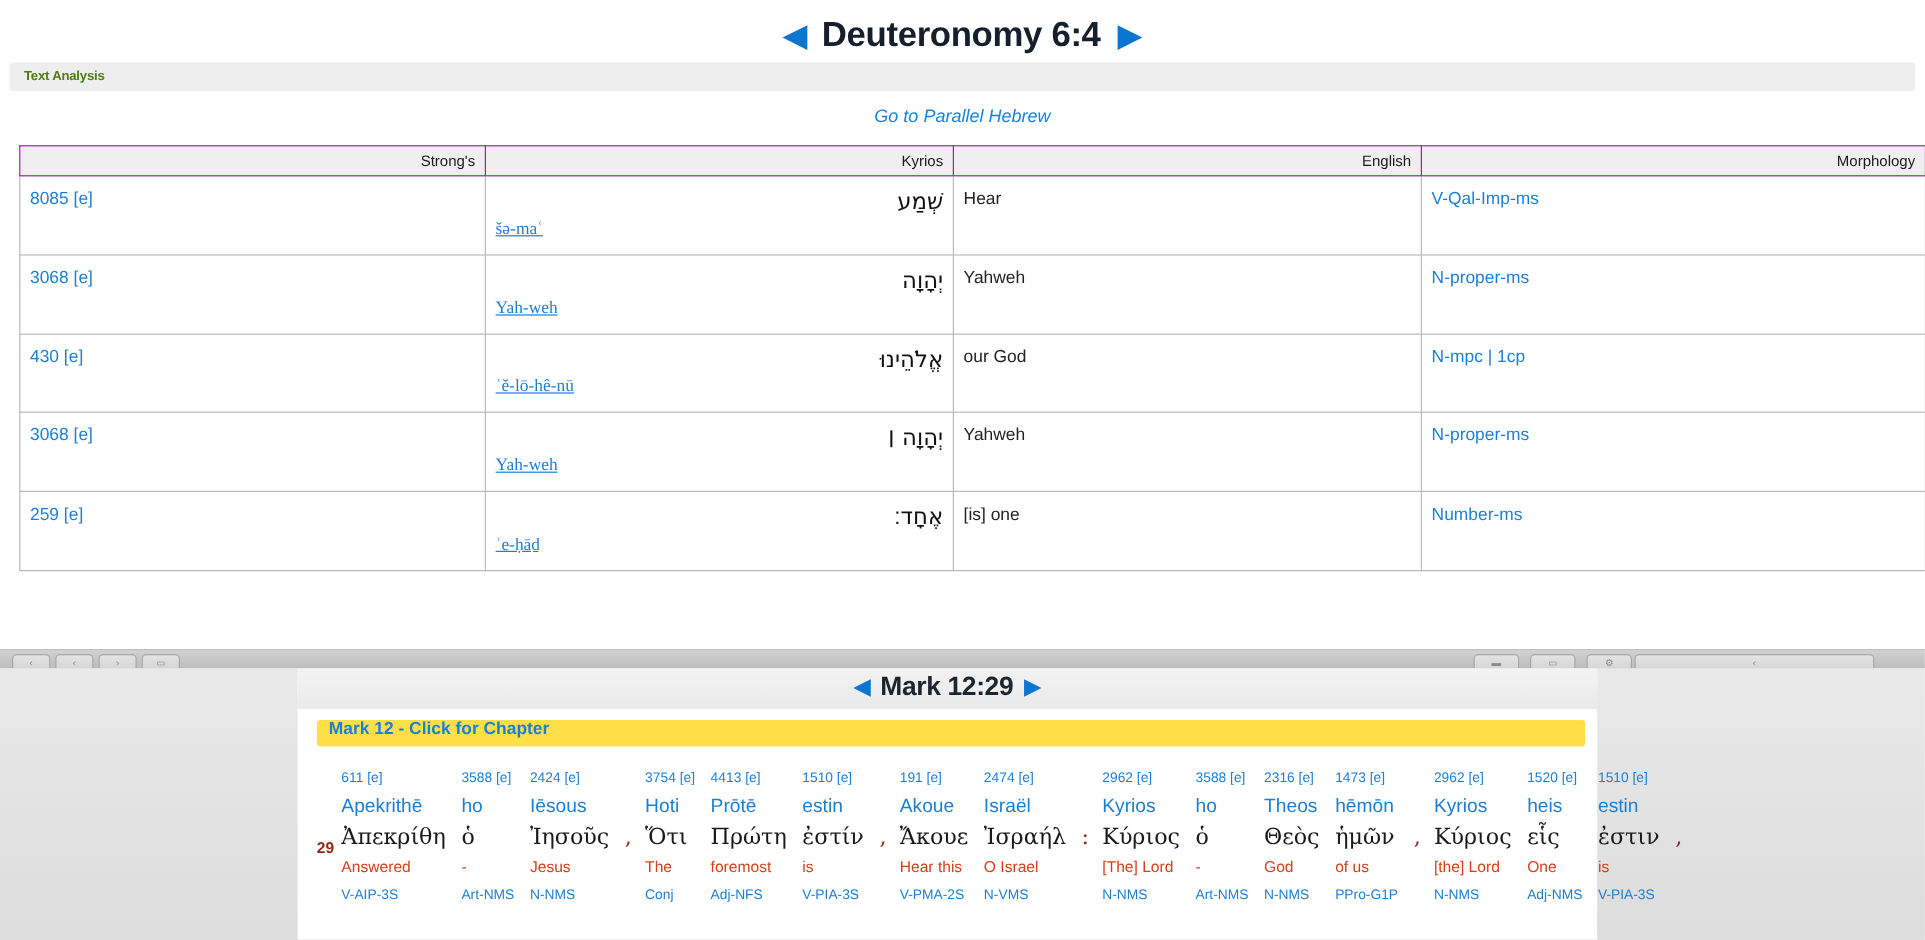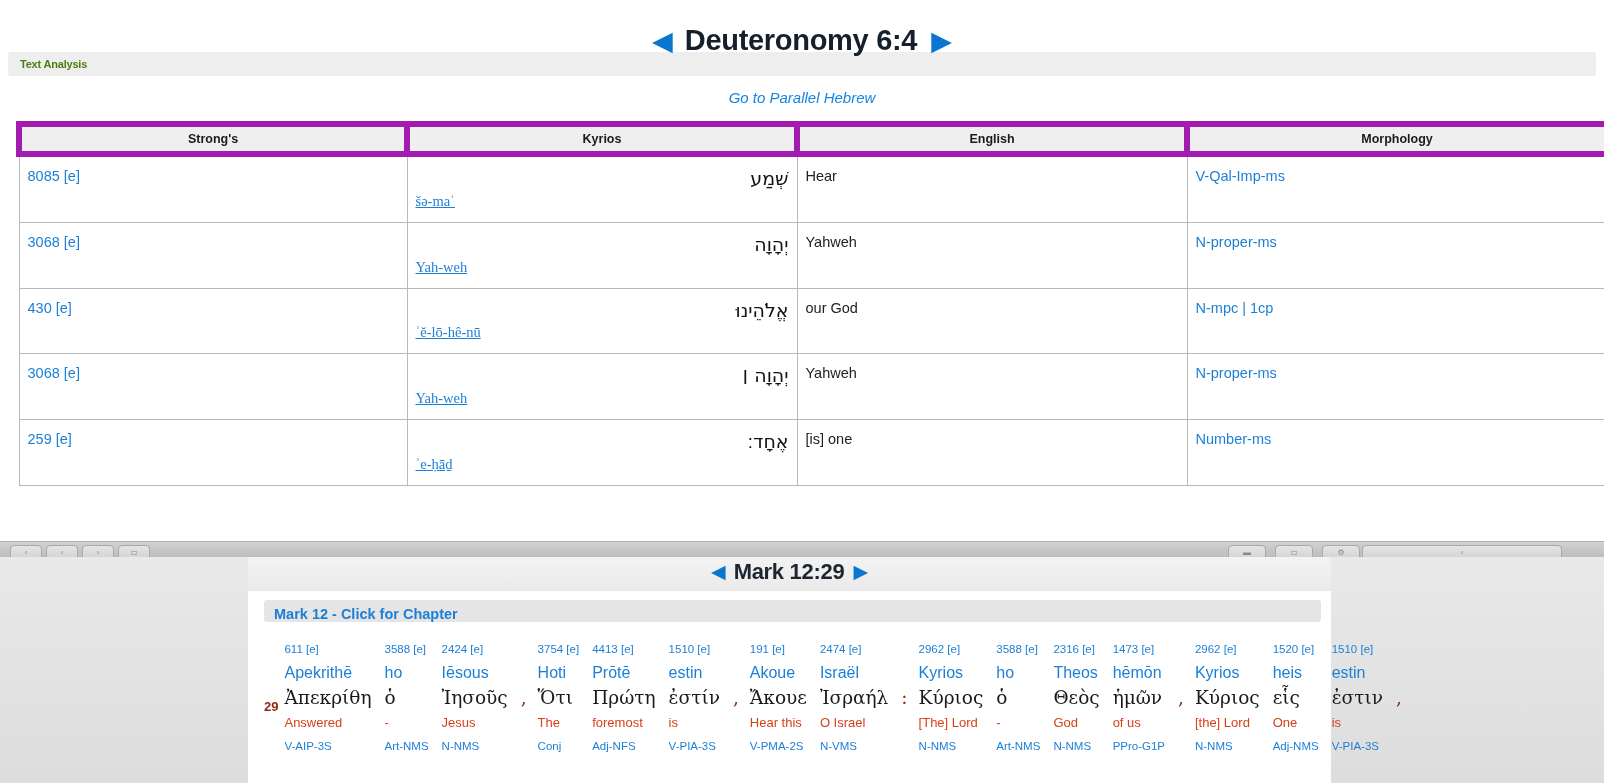--- a/index.html
+++ b/index.html
@@ -15,21 +15,21 @@
   #top-panel {
     position: absolute;
     left: 0; top: 0;
     width: 1604px; height: 548px;
     background: #fff;
     overflow: hidden;
   }
 
   .verse-nav {
     text-align: center;
-    padding-top: 24px;
+    padding-top: 13px;
     height: 52px;
     white-space: nowrap;
   }
   .verse-nav .arrow {
     color: #0b76d0;
     font-size: 27px;
     line-height: 1;
     vertical-align: 2px;
     display: inline-block;
     cursor: pointer;
@@ -73,24 +73,24 @@
   }
 
   table.analysis {
     border-collapse: collapse;
     width: 1588px;
     margin-left: 16px;
     table-layout: fixed;
   }
   table.analysis th {
     background: #efefef;
-    border: 6px solid #a21caf;
-    text-align: center;
+    border: 1px solid #a21caf;
+    text-align: right;
     font-size: 12.5px;
-    font-weight: bold;
+    font-weight: normal;
     color: #1b1b1b;
     padding: 5px 8px 5px 8px;
     height: 23px;
   }
   table.analysis td {
     border: 1px solid #b9b9b9;
     vertical-align: top;
     padding: 10px 8px 12px 8px;
     height: 58px;
   }
@@ -188,26 +188,26 @@
   }
   .gk-nav .arrow.left { margin-right: 8px; }
   .gk-nav .arrow.right { margin-left: 9px; }
   .gk-nav .vtitle {
     font-size: 22px;
     font-weight: bold;
     color: #1d2630;
     letter-spacing: -0.3px;
   }
   .chapter-band {
-    background: #e5e5e5;
+    background: #fde047;
     height: 22px;
     margin: 9px 10px 0 16px;
     border-radius: 3px;
     display: flex;
-    align-items: flex-end;
+    align-items: flex-start;
     padding-left: 10px;
   }
   .chapter-link {
     color: #1c7fd6;
     font-size: 14.5px;
     font-weight: bold;
     text-decoration: none;
     cursor: pointer;
   }
 

